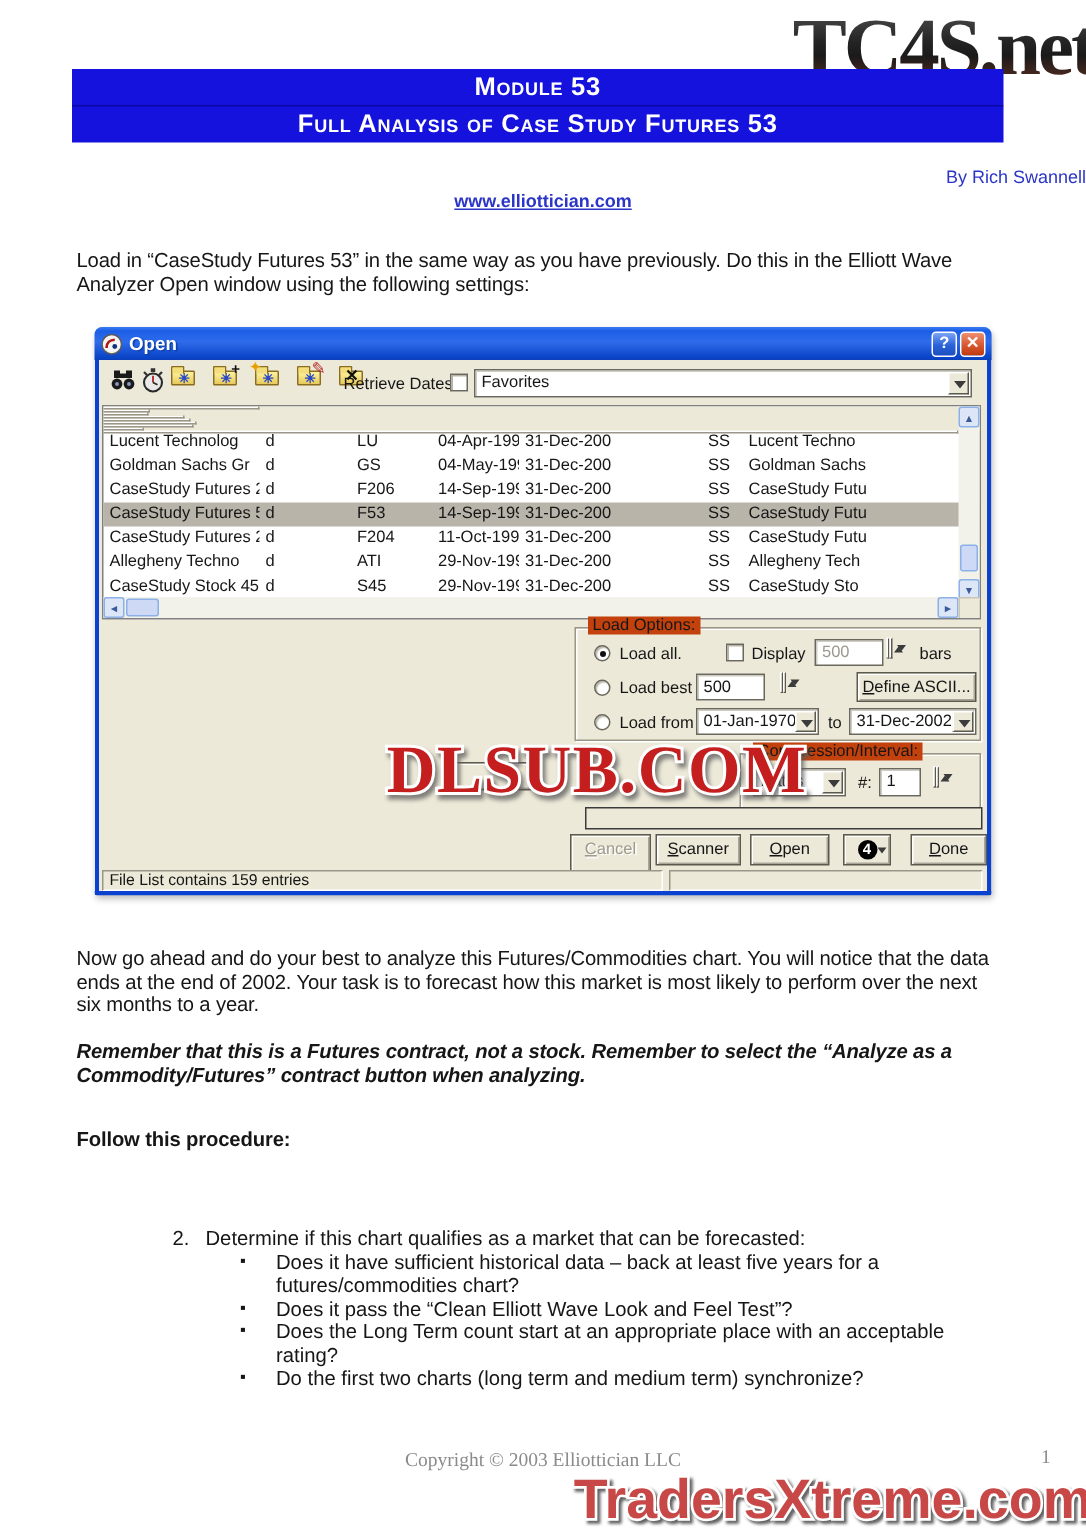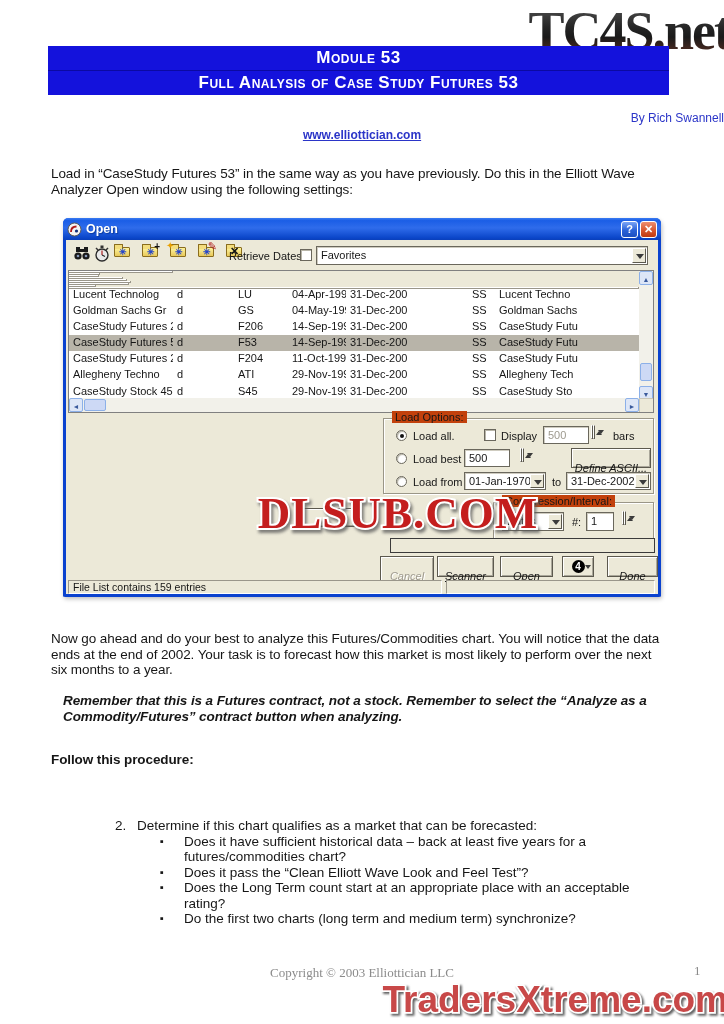--- a/index.html
+++ b/index.html
@@ -28,21 +28,21 @@
   .module-line.second { border-top:1px solid rgba(0,0,90,.45); line-height:23px; }
   .byline { position:absolute; left:0; top:111px; width:724px; text-align:right;
             color:#2b35c8; font-size:12px; }
   .site-link-wrap { position:absolute; left:0; top:125px; width:724px; text-align:center; }
   .site-link { color:#2b35c8; font-size:12px; font-weight:bold; text-decoration:underline; }
 
   .para { position:absolute; left:51px; width:612px; font-size:13.5px; line-height:15.5px;
           letter-spacing:-0.1px; }
   .p-intro { top:166px; }
   .p-analyze { top:631px; width:620px; }
-  .p-remember { top:693px; width:620px; font-weight:bold; font-style:italic;margin-left:12px; }
+  .p-remember { top:693px; width:620px; font-weight:bold; font-style:italic; }
   .p-follow { top:752px; font-weight:bold; }
 
   .step { position:absolute; left:115px; font-size:13.5px; line-height:15.5px; }
   .step .num { display:inline-block; width:22px; }
   .step1 { top:786px; }
   .step2 { top:818px; width:560px; }
   .bullets { position:absolute; left:160px; top:834px; width:505px; }
   .bullet { position:relative; padding-left:24px; font-size:13.5px; line-height:15.4px; }
   .bullet::before { content:"▪"; position:absolute; left:0; top:0; font-size:11px; }
 
@@ -130,21 +130,21 @@
   .updown { position:absolute; width:15px; }
   .ud-b { position:relative; height:9px; background:#ece9d8; border:1px solid;
           border-color:#fff #5c594e #5c594e #fff; }
   .ud-b::after { content:""; position:absolute; left:3.5px; border:3.5px solid transparent; }
   .ud-up::after   { top:2px;  border-bottom:4px solid #3b3b3b; }
   .ud-down::after { top:3.5px; border-top:4px solid #3b3b3b; }
 
   .xp-button { position:absolute; background:#ece9d8; border:1px solid #5c594e;
                box-shadow:inset 1px 1px 0 #fff, inset -1px -1px 0 #aaa79a;
                font-size:11px; text-align:center; cursor:default; }
-  .xp-button .btn-label { display:block; padding-top:13px;font-style:italic; }
+  .xp-button .btn-label { display:block; padding-top:3px; }
   .xp-button .btn-label::first-letter { text-decoration:underline; }
   .xp-button.disabled .btn-label { color:#9e9a8e; text-shadow:1px 1px 0 #fff; }
 
   .sunken-wide { position:absolute; left:324px; top:298px; width:265px; height:15px;
                  background:#ece9d8; border:1px solid #3b3b3b; }
 
   .circle4 { display:inline-block; width:13px; height:13px; margin-top:3px; border-radius:50%;
              background:#000; color:#fff; font-size:10px; font-weight:bold; line-height:13px; }
   .caret-icon { position:absolute; right:2px; top:8px; border:3.5px solid transparent;
                 border-top:4.5px solid #3b3b3b; }

